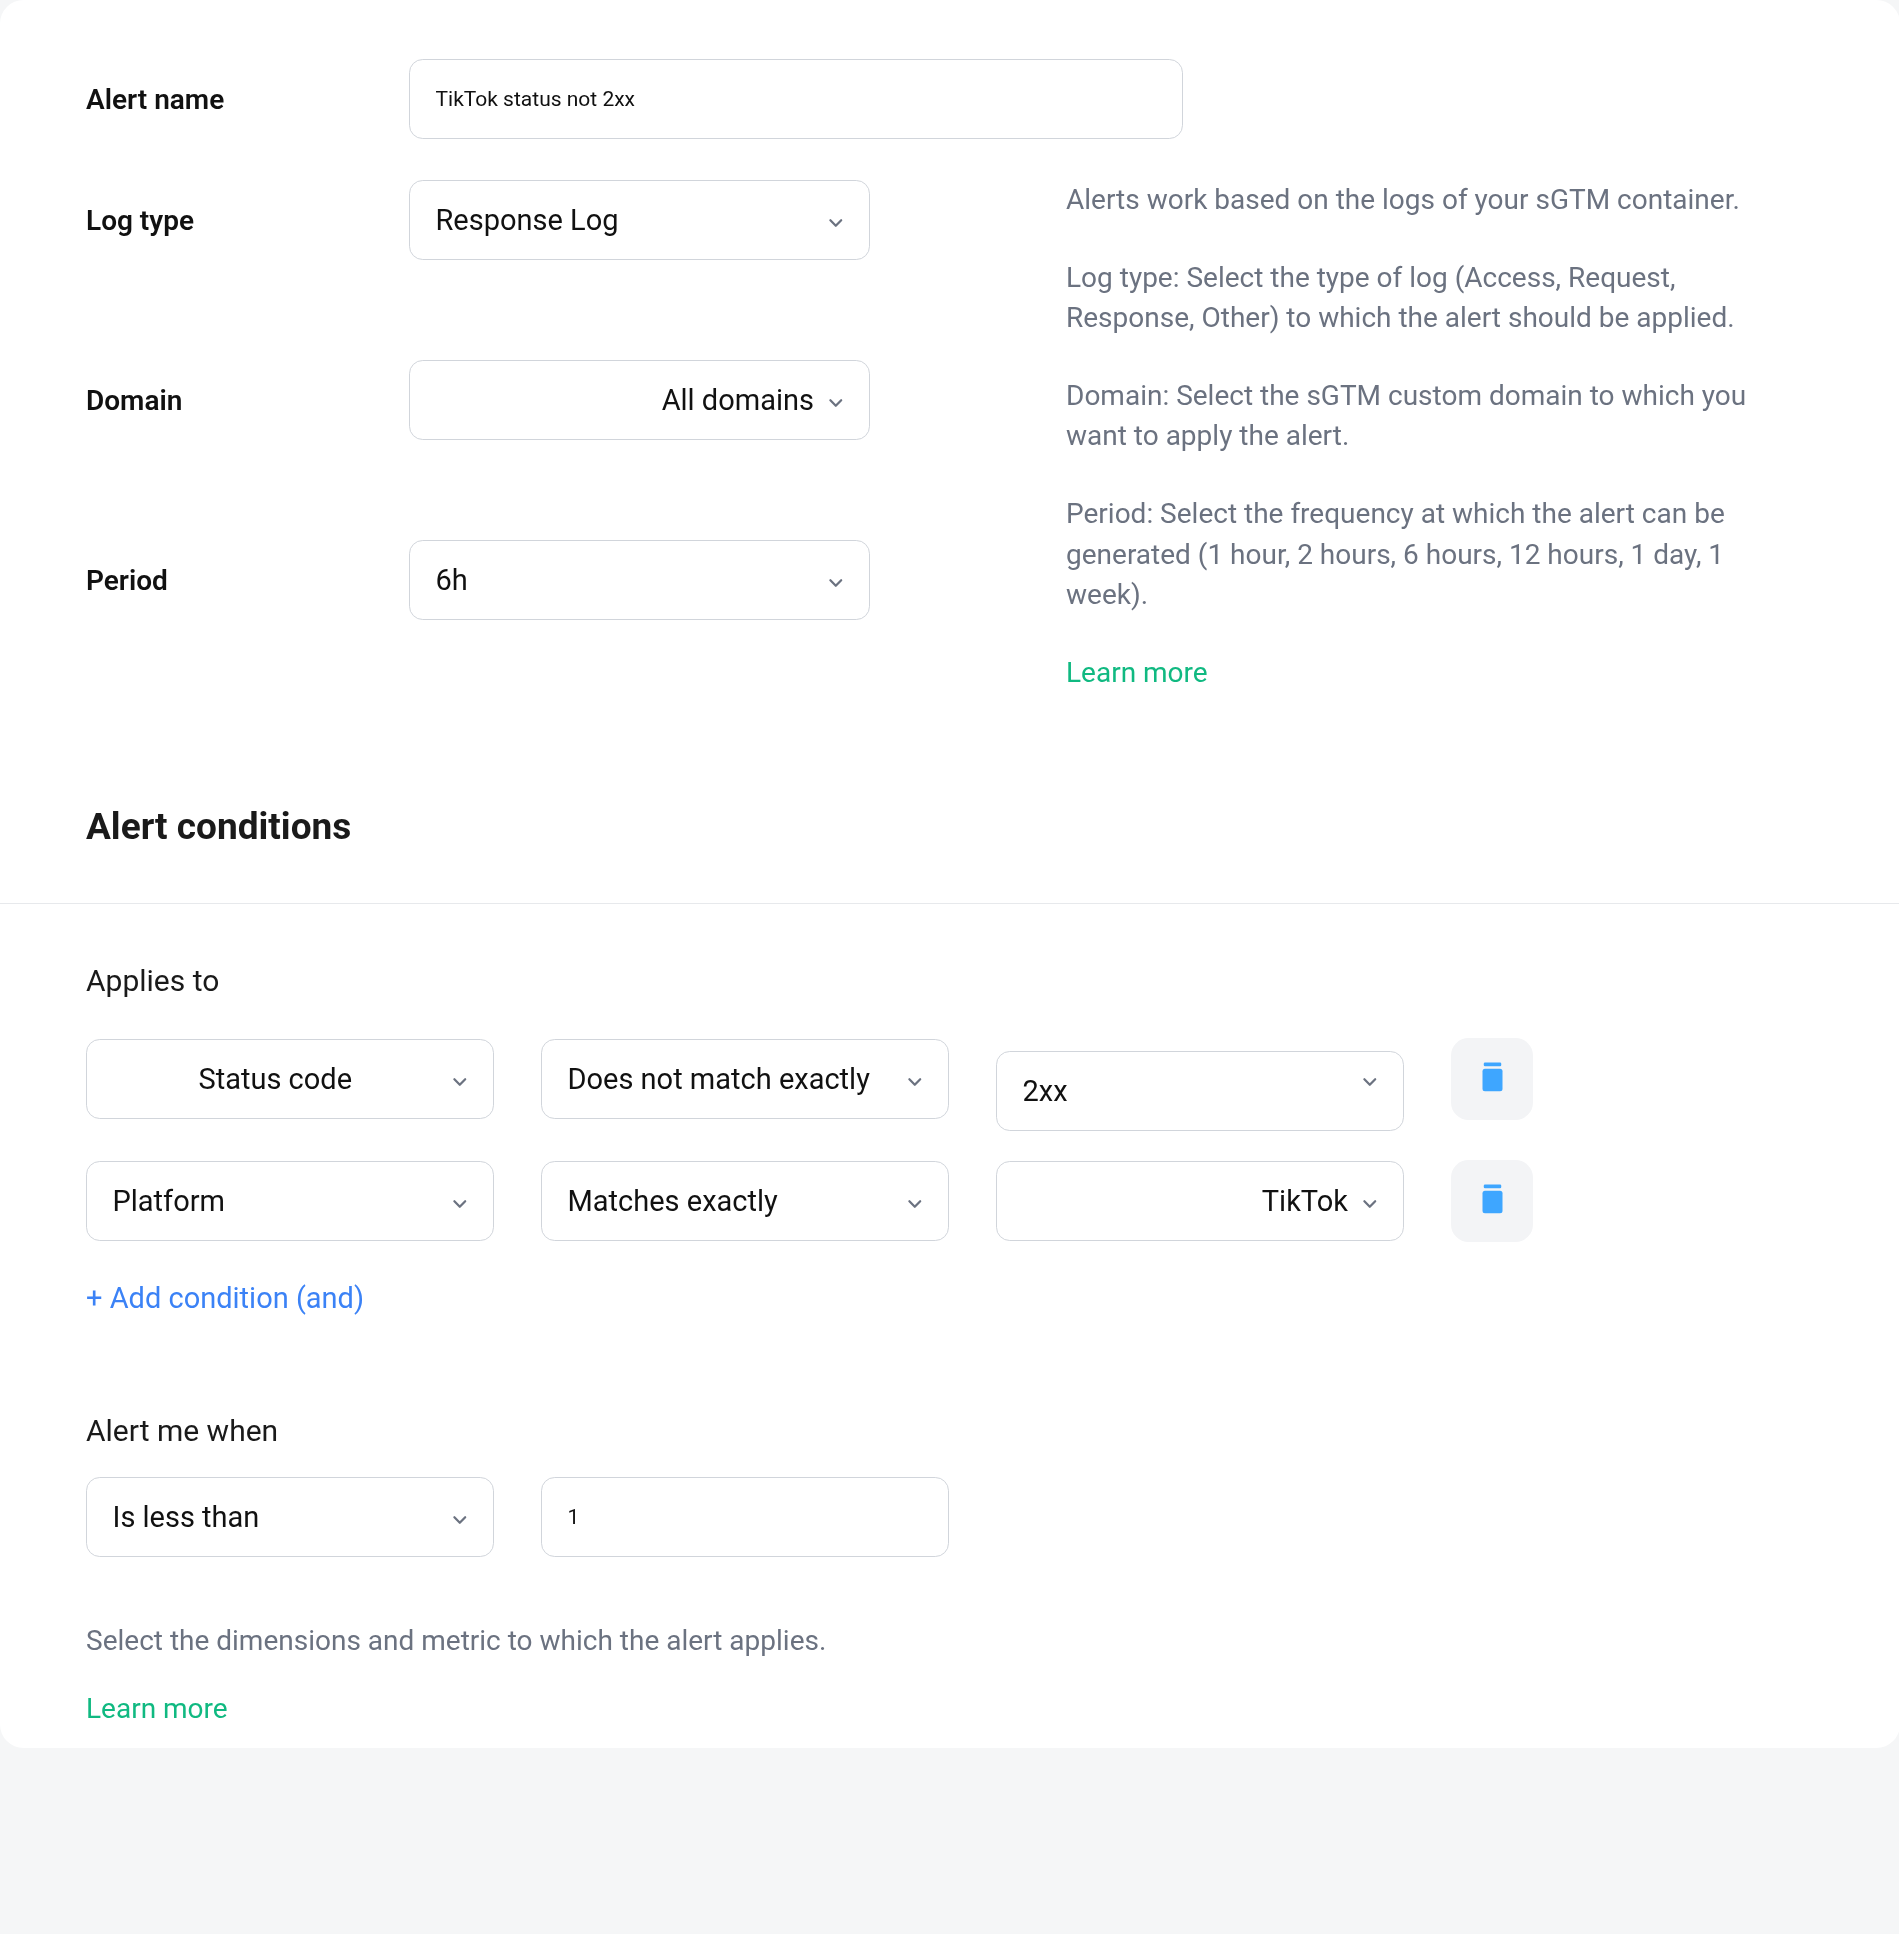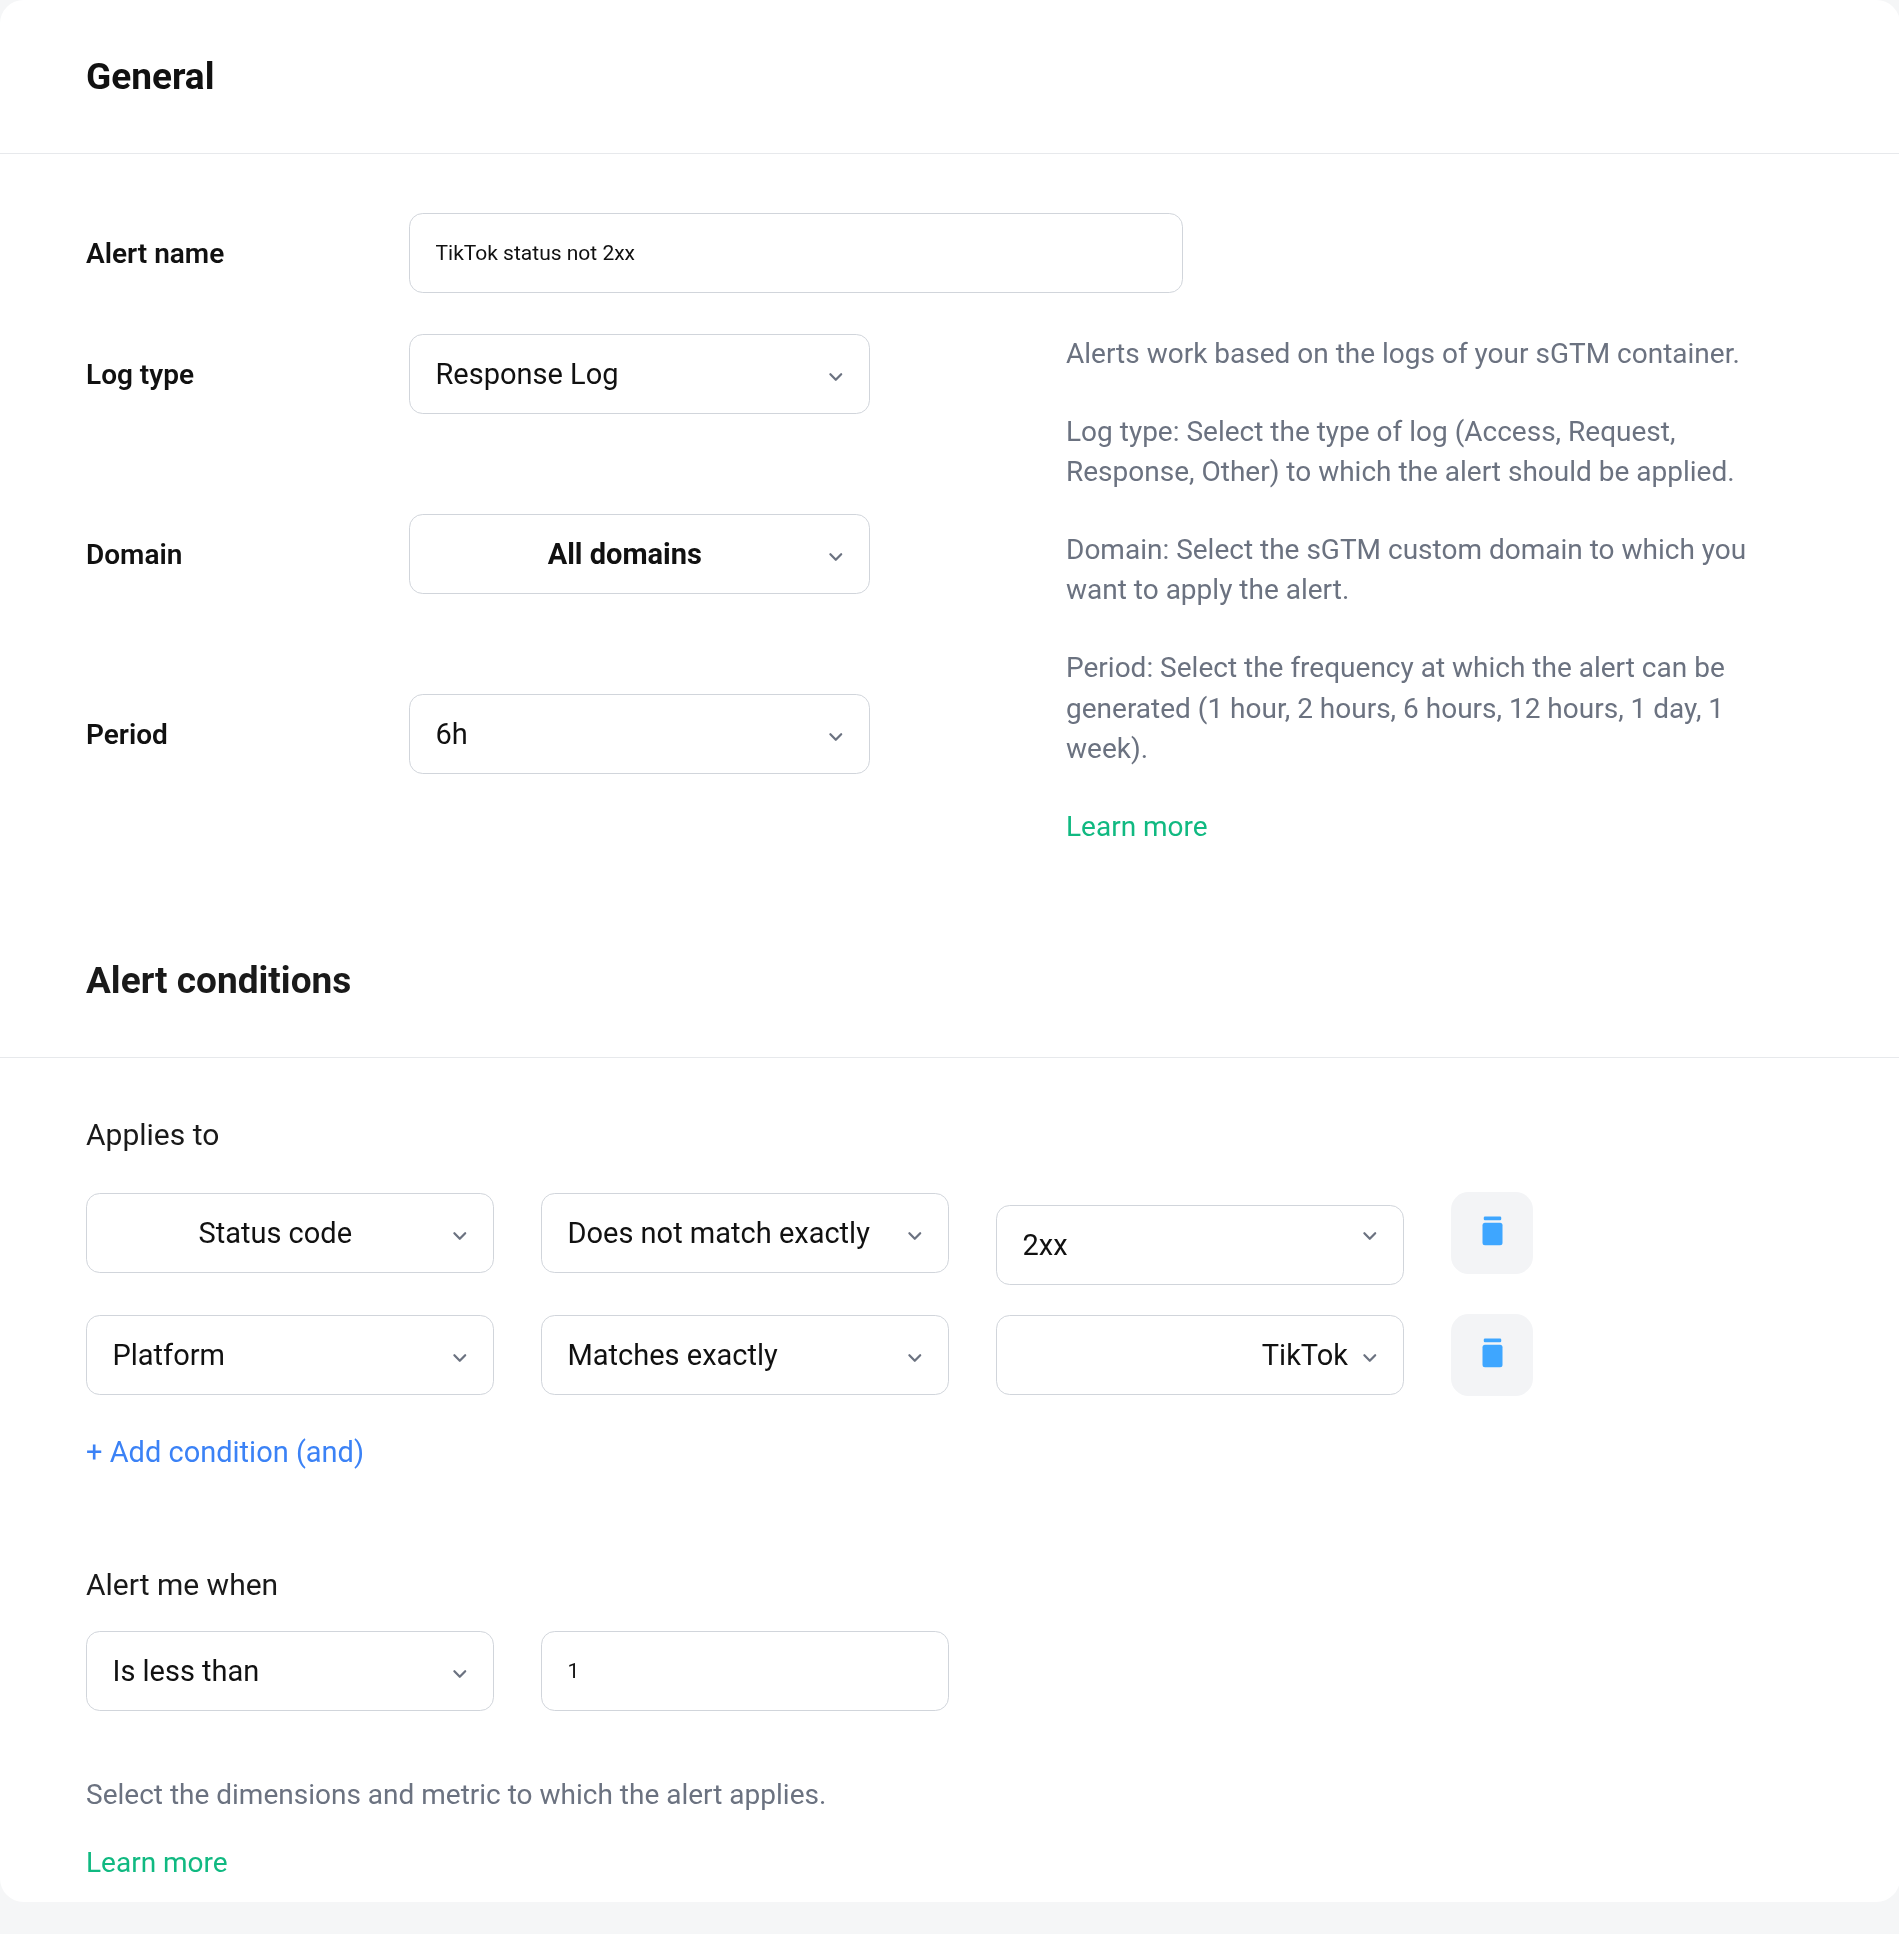--- a/index.html
+++ b/index.html
@@ -179,23 +179,20 @@
     .section2-header{
       padding: 88px 86px 55px 86px;
     }
   </style>
 </head>
 <body>
 
 <div class="outer">
   <div class="card">
 
-    <div class="section-header">
-      <h2>General</h2>
-    </div>
 
     <div class="section-body">
 
       <div class="form-row inline-label">
         <div class="form-label">Alert name</div>
         <div>
           <input type="text" class="text-input" value="TikTok status not 2xx" style="">
         </div>
       </div>
 
@@ -210,21 +207,21 @@
                 <svg viewBox="0 0 24 24" fill="none" stroke="currentColor" stroke-width="2.5" stroke-linecap="round" stroke-linejoin="round">
                     <polyline points="6 9 12 15 18 9"></polyline>
                   </svg>
               </span>
             </div>
           </div>
 
           <div class="form-row inline-label" style="margin-bottom:0;">
             <div class="form-label">Domain</div>
             <div class="select-wrapper">
-              <button class="select select-medium" style="text-align:center;font-weight:bold;">All domains</button>
+              <button class="select select-medium" style="text-align:right;">All domains</button>
               <span class="chevron">
                 <svg viewBox="0 0 24 24" fill="none" stroke="currentColor" stroke-width="2.5" stroke-linecap="round" stroke-linejoin="round">
                     <polyline points="6 9 12 15 18 9"></polyline>
                   </svg>
               </span>
             </div>
           </div>
 
           <div class="form-row inline-label" style="margin-bottom:0;">
             <div class="form-label">Period</div>

